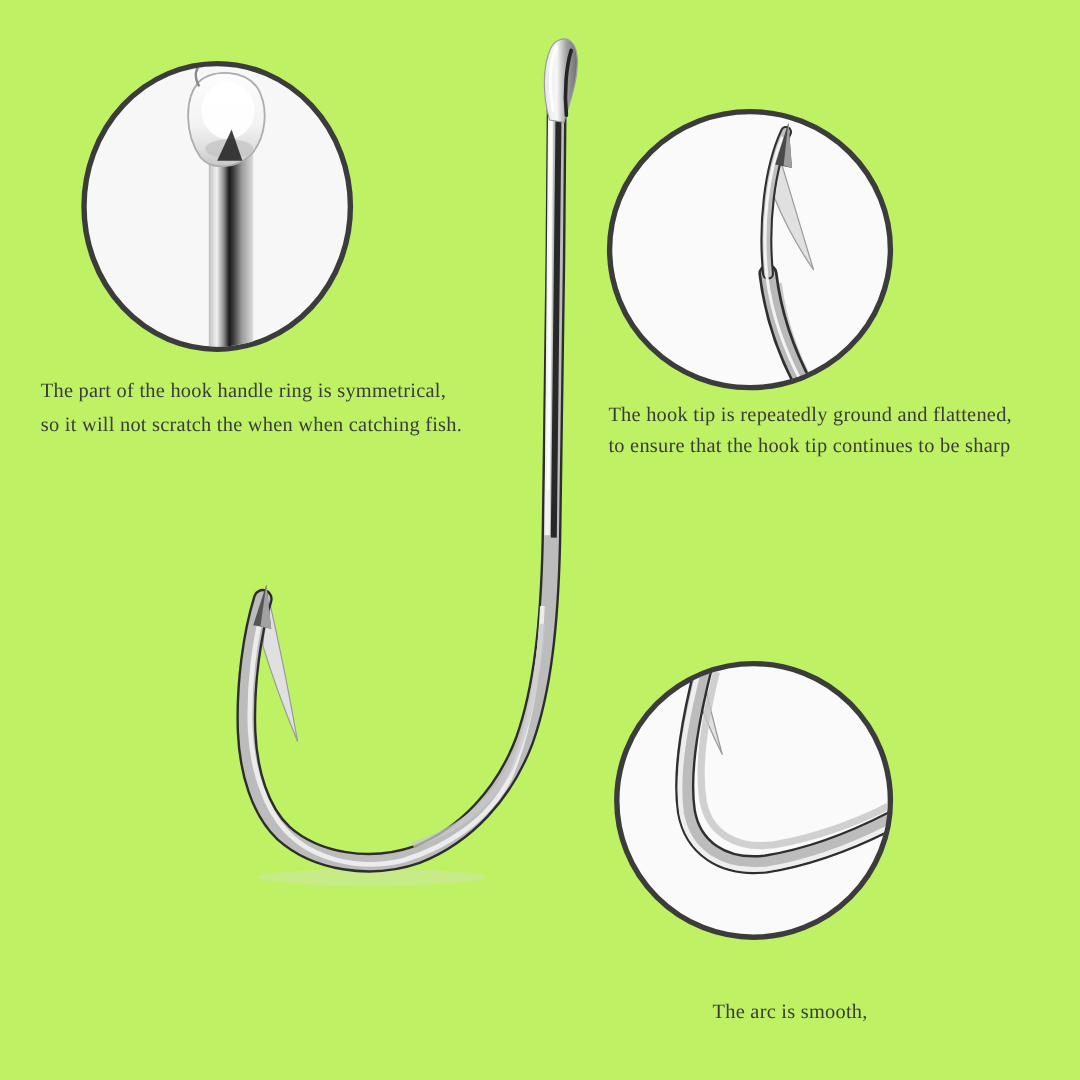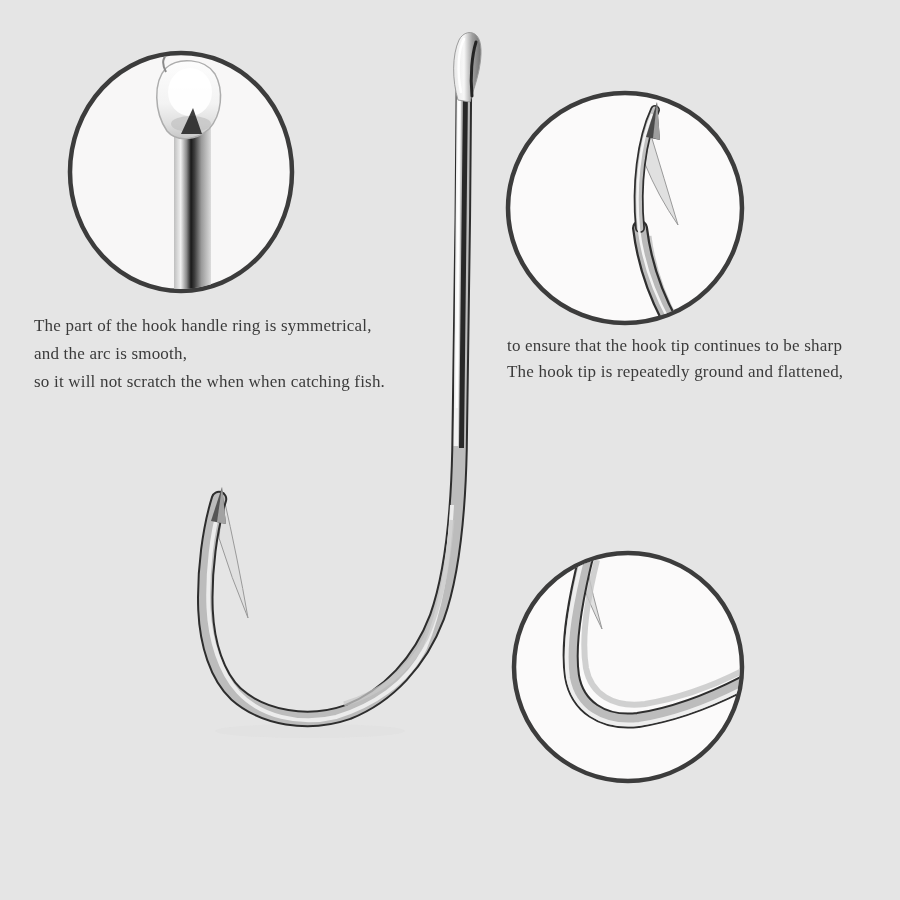--- a/index.html
+++ b/index.html
@@ -1,19 +1,19 @@
 <!DOCTYPE html>
 <html><head>
 <meta charset="utf-8">
 <style>
   html,body{margin:0;padding:0;background:#ffffff;}
   .canvas{
     position:relative;
     width:900px;height:900px;
-    background:#e5e5e5;
+    background:#bef264;
     overflow:hidden;
     font-family:"Liberation Serif","DejaVu Serif",serif;
   }
   .canvas svg{position:absolute;left:0;top:0;}
   .note{
     position:absolute;
     color:#3b3b3b;
     font-size:17px;
     letter-spacing:0.2px;
     white-space:nowrap;
@@ -150,25 +150,25 @@
                  C 676 714 714 699 748 681" fill="none" stroke="#bcbcbc" stroke-width="12" stroke-linecap="round"></path>
         <path d="M 585 548 C 572 598 563 644 568 678
                  C 574 710 601 728 639 724
                  C 677 718 715 703 749 685" fill="none" stroke="#f2f2f2" stroke-width="4" opacity="0.92"></path>
       </g>
     </g>
   </svg>
 
   <div class="note note-left">
     <div>The part of the hook handle ring is symmetrical,</div>
-    <div>and the arc is smooth,</div>
     <div>so it will not scratch the when when catching fish.</div>
   </div>
 
   <div class="note note-right">
+    <div>The hook tip is repeatedly ground and flattened,</div>
     <div>to ensure that the hook tip continues to be sharp</div>
-    <div>The hook tip is repeatedly ground and flattened,</div>
   </div>
 
   <div class="note note-bottom">
+    <div>The arc is smooth,</div>
   </div>
 
 </div>
 
 </body></html>

